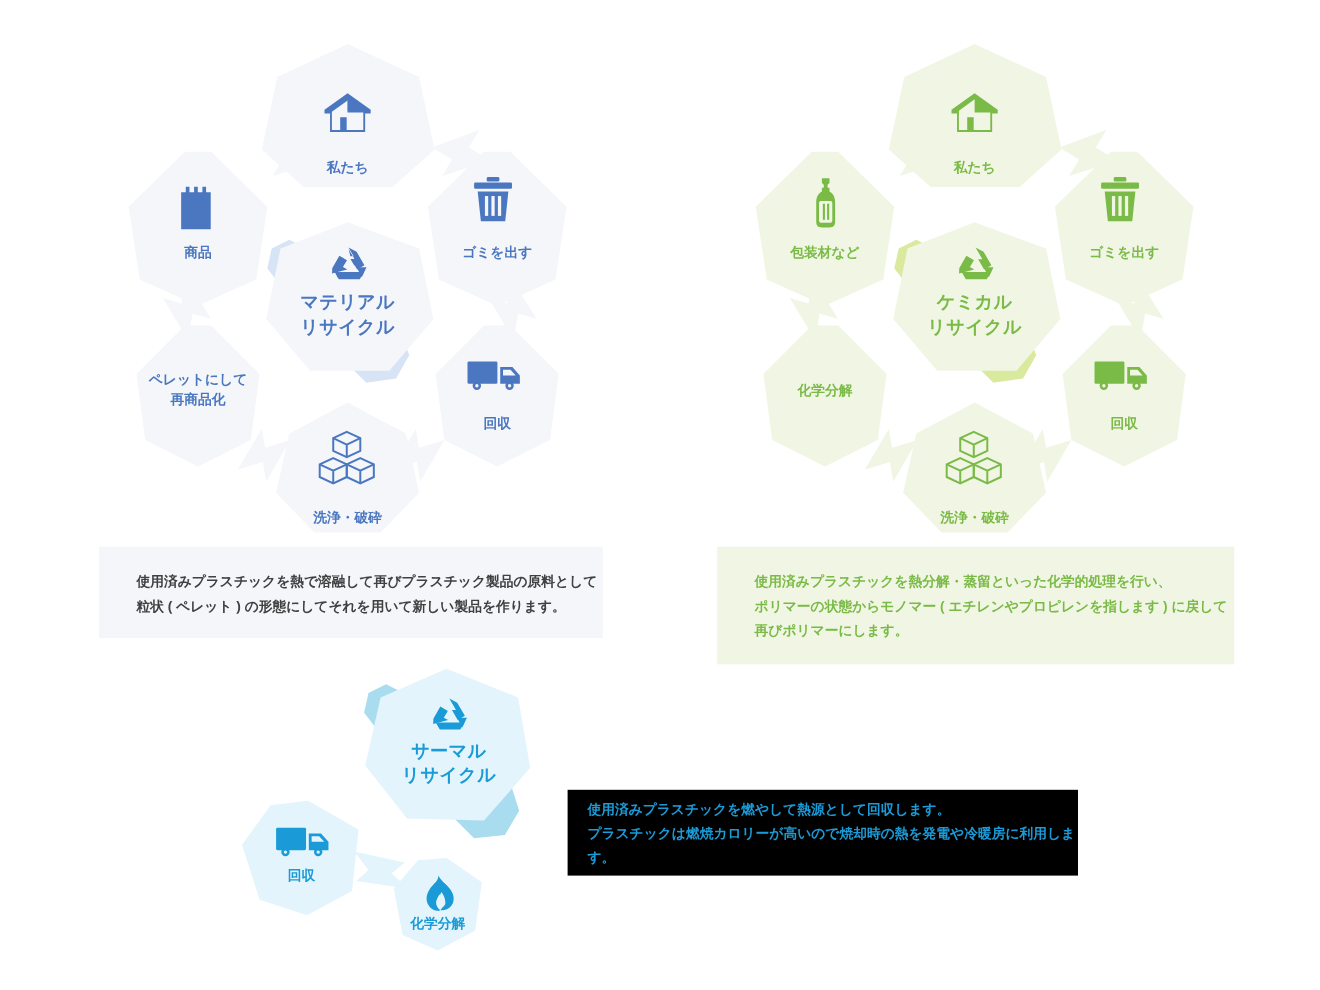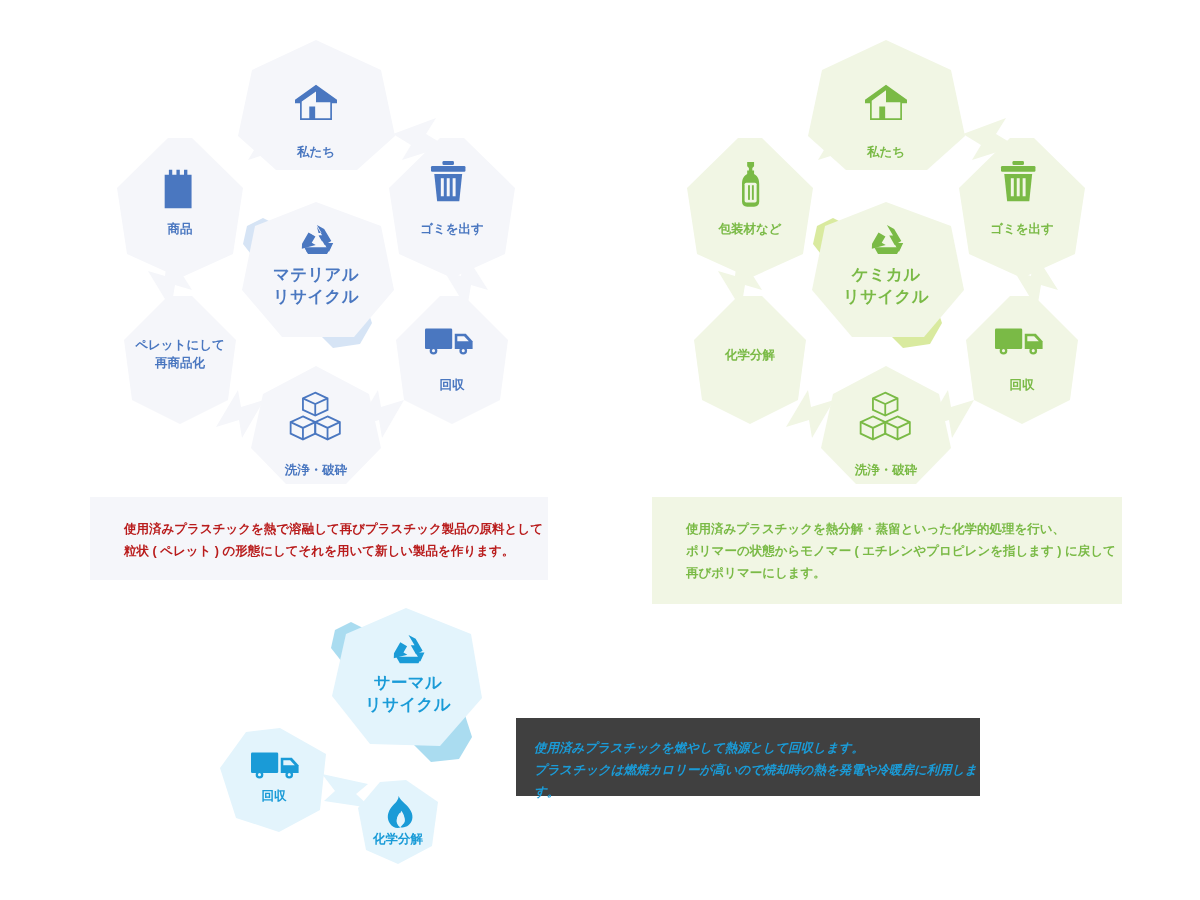--- a/index.html
+++ b/index.html
@@ -64,33 +64,32 @@
     font-family: "Liberation Sans", "DejaVu Sans", sans-serif;
     font-weight: bold;
     font-size: 12.5px;
     line-height: 1.75;
     white-space: pre-line;
   }
   #panel-material {
     left: 90px; top: 497px; width: 458px; height: 83px;
     background: #f5f6fa;
   }
-  #panel-material p { color: #b91c1c; }
+  #panel-material p { color: #404040; }
 
   #panel-chemical {
     left: 652px; top: 497px; width: 470px; height: 107px;
     background: #f1f6e4;
   }
   #panel-chemical p { color: #7aba46; }
 
   #panel-thermal {
     left: 516px; top: 718px; width: 464px; height: 78px;
-    background: #404040;
-    padding: 20px 0 20px 18px;
-    font-style: italic;
+    background: #000000;
+    padding: 8px 0 20px 18px;
   }
   #panel-thermal p { color: #1a9bd7; }
 </style>
 </head>
 <body>
 
 <div class="stage">
 
   <div class="cycle" id="cycle-material">
     <svg viewBox="0 0 440 470" xmlns="http://www.w3.org/2000/svg">

